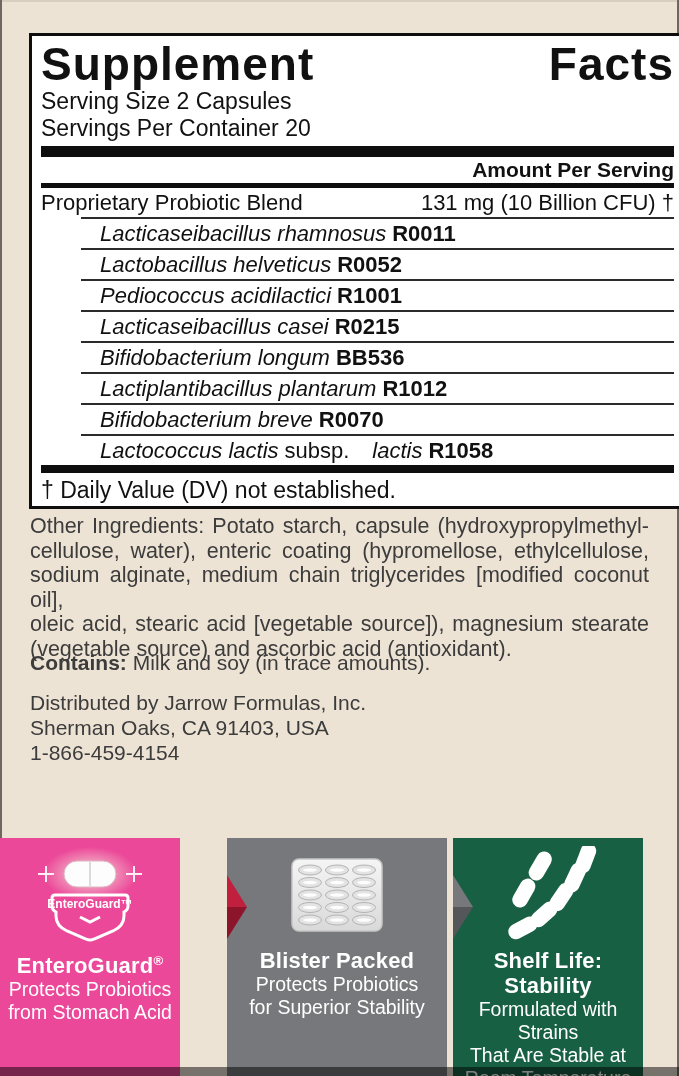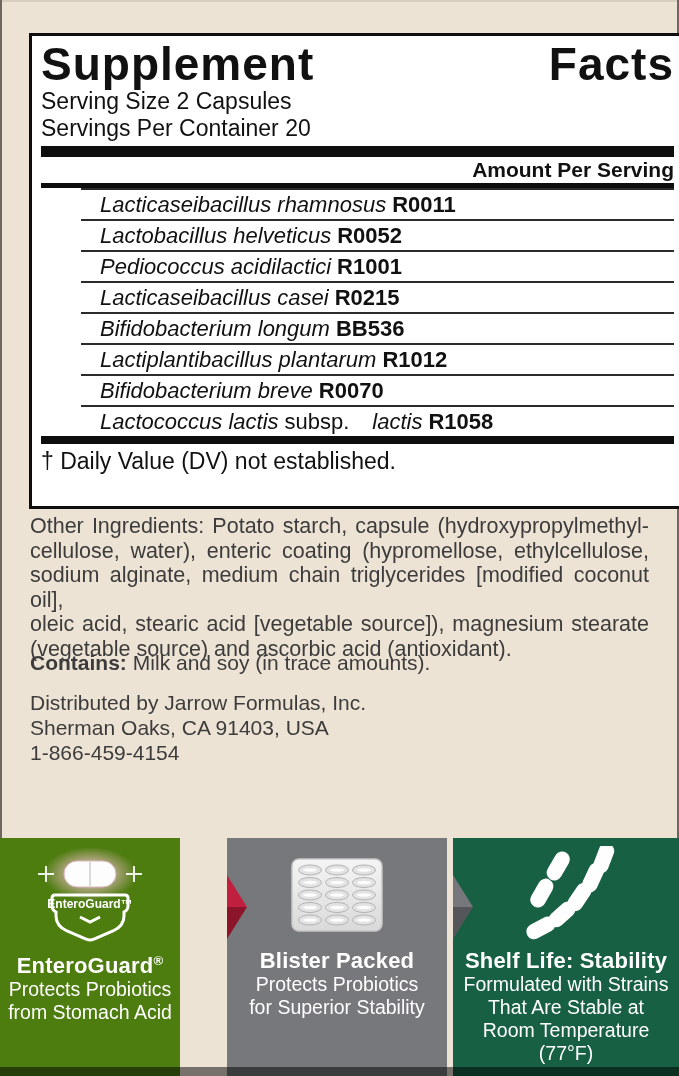--- a/index.html
+++ b/index.html
@@ -38,23 +38,23 @@
   .oi{top:514px;font-size:21.5px;line-height:24.5px;}
   .jline{text-align:justify;text-align-last:justify;}
   .jlast{text-align:left;}
   .contains{top:650px;font-size:21px;line-height:25px;}
   .contains .lbl{font-weight:bold;margin-right:6px;}
   .dist{top:690px;font-size:21px;line-height:25px;}
   .warning{top:798px;font-size:21px;line-height:25px;}
   
   .panels{position:absolute;left:0;top:838px;width:679px;height:238px;}
   .panel{position:absolute;top:0;height:238px;color:#fff;text-align:center;}
-  .p-red{left:0;width:180px;background:#4d7c0f;}
+  .p-red{left:0;width:180px;background:#ec4899;}
   .p-gray{left:227px;width:220px;background:#77787B;}
-  .p-green{left:453px;width:226px;background:#176043;}
+  .p-green{left:453px;width:190px;background:#176043;}
   .p-title{font-size:22px;font-weight:bold;line-height:25px;letter-spacing:.2px;}
   .p-title sup{font-size:60%;}
   .p-line{font-size:19.5px;line-height:23px;}
   .icon-wrap{display:block;}
   .p-red .icon-wrap{margin:6px auto 4px;}
   .p-gray .icon-wrap{margin:20px auto 16px;}
   .p-green .icon-wrap{margin:8px auto 4px;}
   .chev{position:absolute;top:37px;width:20px;height:64px;z-index:3;}
   .chev1{left:227px;}
   .chev2{left:453px;}
@@ -70,20 +70,24 @@
     <div class="sf-title">
       <span>Supplement</span>
       <span>Facts</span>
     </div>
     <div class="serv">Serving Size 2 Capsules</div>
     <div class="serv">Servings Per Container 20</div>
     <div class="bar bar1"></div>
     <div class="amount">Amount Per Serving</div>
     <div class="bar bar2"></div>
 
+    <div class="blendrow">
+      <span>Proprietary Probiotic Blend</span>
+      <span>131 mg (10 Billion CFU) †</span>
+    </div>
     <div class="sep"></div>
 
     <div class="strain">
       <span class="it">Lacticaseibacillus rhamnosus</span><span class="code">R0011</span>
     </div>
     <div class="sep"></div>
 
     <div class="strain">
       <span class="it">Lactobacillus helveticus</span><span class="code">R0052</span>
     </div>

